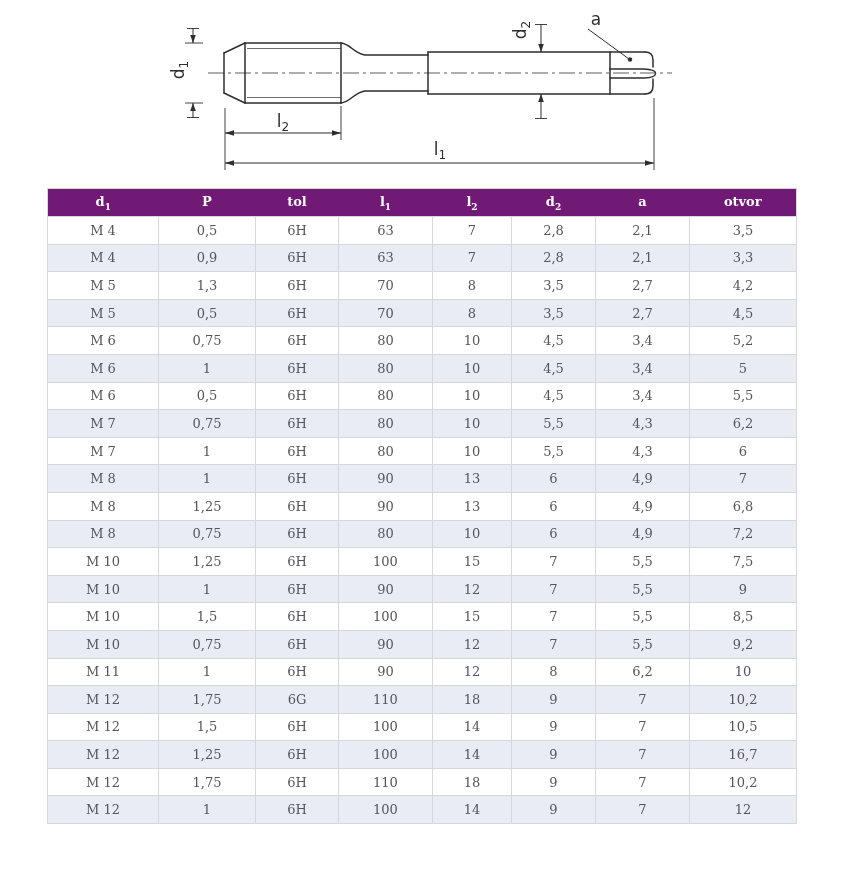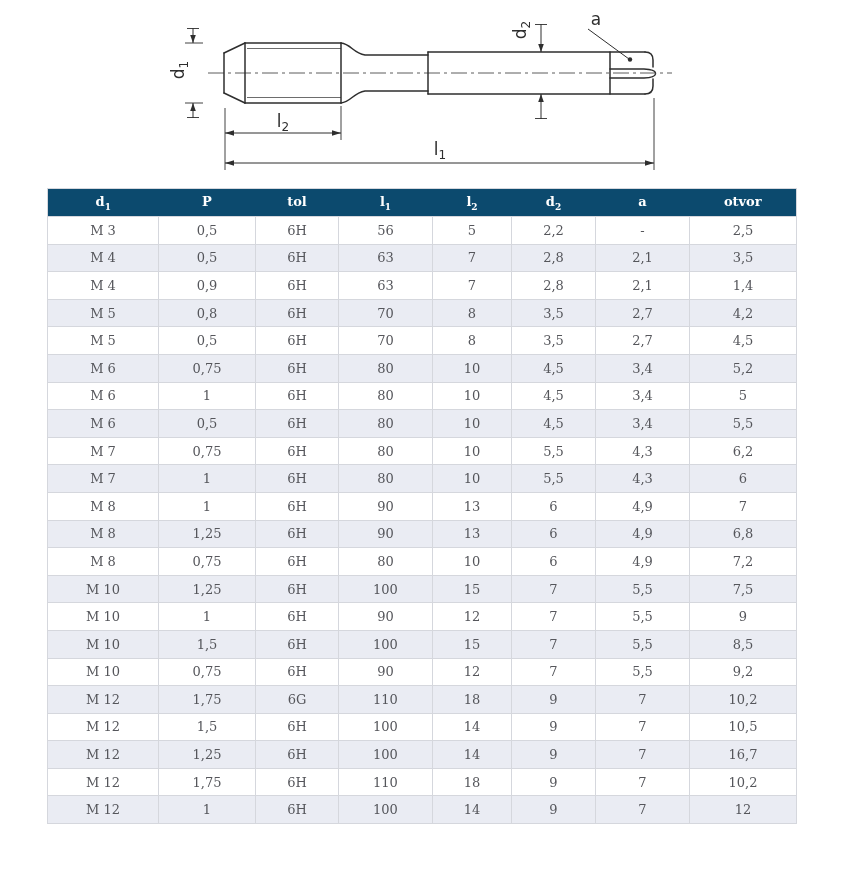--- a/index.html
+++ b/index.html
@@ -1,20 +1,20 @@
 <!DOCTYPE html>
 <html><head>
 <meta charset="utf-8">
 <style>
   html,body{margin:0;padding:0;background:#ffffff;}
   body{width:843px;height:881px;font-family:"DejaVu Serif",serif;}
   .diagram-wrap{width:843px;height:186px;position:relative;background:#fff;}
   .diagram-wrap svg{display:block;}
   .spec-table{border-collapse:collapse;table-layout:fixed;width:749px;margin:2px 0 0 47px;border:1px solid #d5d7dd;}
-  .spec-table th{background:#0c4a6e;color:#ffffff;font-family:"DejaVu Serif",serif;font-size:13px;font-weight:bold;height:27px;padding:0;text-align:center;border:0;}
+  .spec-table th{background:#701a75;color:#ffffff;font-family:"DejaVu Serif",serif;font-size:13px;font-weight:bold;height:27px;padding:0;text-align:center;border:0;}
   .spec-table th sub{font-size:9px;}
   .spec-table td{border:1px solid #d5d7dd;text-align:center;font-size:13px;color:#55565b;height:26.6px;padding:0;font-family:"DejaVu Serif",serif;}
   .spec-table tbody tr:nth-child(even){background:#eaecf3;}
   .spec-table tbody tr:nth-child(odd){background:#ffffff;}
   .dim-label{font-family:"DejaVu Sans",sans-serif;font-size:17px;fill:#2e2e2e;}
   .dim-sub{font-size:12px;}
 </style>
 </head>
 <body>
 
@@ -122,52 +122,42 @@
       <th><span>tol</span><sub></sub></th>
       <th><span>l</span><sub>1</sub></th>
       <th><span>l</span><sub>2</sub></th>
       <th><span>d</span><sub>2</sub></th>
       <th><span>a</span><sub></sub></th>
       <th><span>otvor</span><sub></sub></th>
     </tr>
   </thead>
   <tbody>
       <tr>
-        <td>M 3</td>
-        <td>0,5</td>
-        <td>6H</td>
-        <td>56</td>
-        <td>5</td>
-        <td>2,2</td>
-        <td>-</td>
-        <td>2,5</td>
-      </tr>
-      <tr>
         <td>M 4</td>
         <td>0,5</td>
         <td>6H</td>
         <td>63</td>
         <td>7</td>
         <td>2,8</td>
         <td>2,1</td>
         <td>3,5</td>
       </tr>
       <tr>
         <td>M 4</td>
         <td>0,9</td>
         <td>6H</td>
         <td>63</td>
         <td>7</td>
         <td>2,8</td>
         <td>2,1</td>
-        <td>1,4</td>
+        <td>3,3</td>
       </tr>
       <tr>
         <td>M 5</td>
-        <td>0,8</td>
+        <td>1,3</td>
         <td>6H</td>
         <td>70</td>
         <td>8</td>
         <td>3,5</td>
         <td>2,7</td>
         <td>4,2</td>
       </tr>
       <tr>
         <td>M 5</td>
         <td>0,5</td>
@@ -292,20 +282,30 @@
         <td>M 10</td>
         <td>0,75</td>
         <td>6H</td>
         <td>90</td>
         <td>12</td>
         <td>7</td>
         <td>5,5</td>
         <td>9,2</td>
       </tr>
       <tr>
+        <td>M 11</td>
+        <td>1</td>
+        <td>6H</td>
+        <td>90</td>
+        <td>12</td>
+        <td>8</td>
+        <td>6,2</td>
+        <td>10</td>
+      </tr>
+      <tr>
         <td>M 12</td>
         <td>1,75</td>
         <td>6G</td>
         <td>110</td>
         <td>18</td>
         <td>9</td>
         <td>7</td>
         <td>10,2</td>
       </tr>
       <tr>

